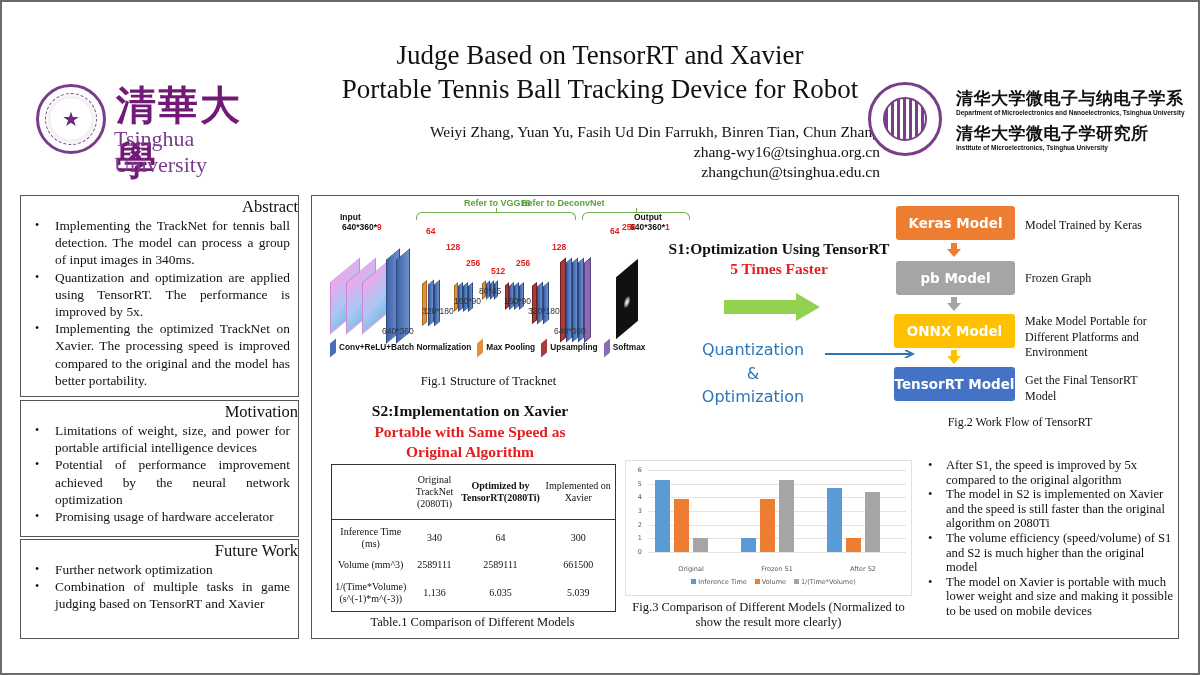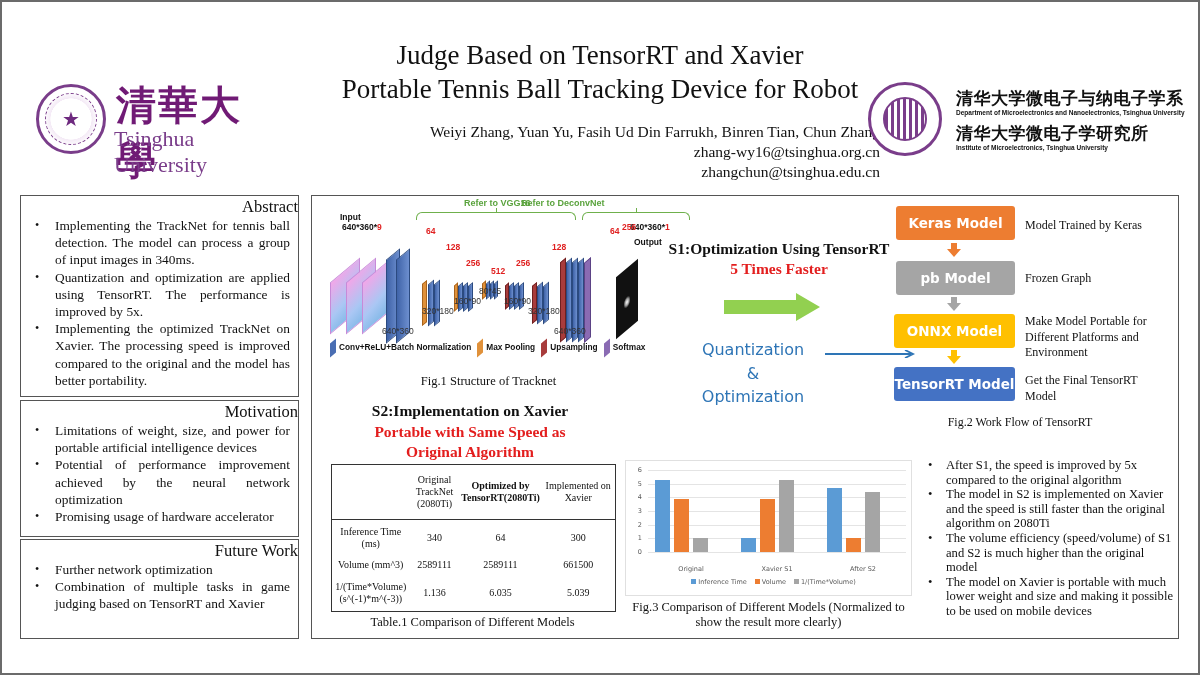--- a/index.html
+++ b/index.html
@@ -162,21 +162,21 @@
 <div class="abs main"></div>
 
 <div class="abs fig1">
   <div class="brace" style="left:100px; top:14px; width:160px;"></div>
   <div class="brace-lbl" style="left:148px; top:0px;">Refer to VGG16</div>
   <div class="brace" style="left:266px; top:14px; width:108px;"></div>
   <div class="brace-lbl" style="left:202px; top:0px; left:205px;">Refer to DeconvNet</div>
 
   <div class="nlbl-b" style="left:24px; top:14px;">Input</div>
   <div class="nlbl-b" style="left:14px; top:24px;padding-left:12px;"><span>640*360*</span><span class="red">9</span></div>
-  <div class="nlbl-b" style="left:318px; top:14px;margin-top:25px;">Output</div>
+  <div class="nlbl-b" style="left:318px; top:14px;">Output</div>
   <div class="nlbl-b" style="left:314px; top:24px;"><span>640*360*</span><span class="red">1</span></div>
 
   <div class="img-in" style="left:14px; top:72px; width:30px; height:52px;"></div>
   <div class="img-in" style="left:30px; top:72px; width:30px; height:52px;"></div>
   <div class="img-in" style="left:46px; top:72px; width:30px; height:52px;"></div>
 
   <div class="layer conv" style="left:70px; top:56px; width:14px; height:84px;"></div>
   <div class="layer conv" style="left:80px; top:56px; width:14px; height:84px;"></div>
   <div class="chan" style="left:110px; top:28px;">64</div>
   <div class="nlbl" style="left:66px; top:128px;">640*360</div>
@@ -323,21 +323,21 @@
       <div class="ytick" style="top: 9.66667px;">5</div>
       <div class="gridline" style="top: 0px;"></div>
       <div class="ytick" style="top: -4px;">6</div>
       <div class="bar" style="height: 72.4333px; top: 9.56667px; bottom: auto; left: 7px; background: rgb(91, 155, 213);"></div>
       <div class="bar" style="height: 53.3px; top: 28.7px; bottom: auto; left: 26px; background: rgb(237, 125, 49);"></div>
       <div class="bar" style="height: 13.6667px; top: 68.3333px; bottom: auto; left: 45px; background: rgb(165, 165, 165);"></div>
       <div class="xcat" style="left: 0px;">Original</div>
       <div class="bar" style="height: 13.6667px; top: 68.3333px; bottom: auto; left: 93px; background: rgb(91, 155, 213);"></div>
       <div class="bar" style="height: 53.3px; top: 28.7px; bottom: auto; left: 112px; background: rgb(237, 125, 49);"></div>
       <div class="bar" style="height: 72.4333px; top: 9.56667px; bottom: auto; left: 131px; background: rgb(165, 165, 165);"></div>
-      <div class="xcat" style="left: 86px;">Xavier S1</div>
+      <div class="xcat" style="left: 86px;">Frozen S1</div>
       <div class="bar" style="height: 64.2333px; top: 17.7667px; bottom: auto; left: 179px; background: rgb(91, 155, 213);"></div>
       <div class="bar" style="height: 13.6667px; top: 68.3333px; bottom: auto; left: 198px; background: rgb(237, 125, 49);"></div>
       <div class="bar" style="height: 60.1333px; top: 21.8667px; bottom: auto; left: 217px; background: rgb(165, 165, 165);"></div>
       <div class="xcat" style="left: 172px;">After S2</div>
     </div>
   <div class="chart-legend" id="chart-legend"><span class="sw" style="background: rgb(91, 155, 213);"></span><span>Inference Time</span><span class="sw" style="background: rgb(237, 125, 49);"></span><span>Volume</span><span class="sw" style="background: rgb(165, 165, 165);"></span><span>1/(Time*Volume)</span></div>
 </div>
 <div class="abs fig3-cap">Fig.3 Comparison of Different Models (Normalized to show the result more clearly)</div>
 
 <ul class="abs notes">

